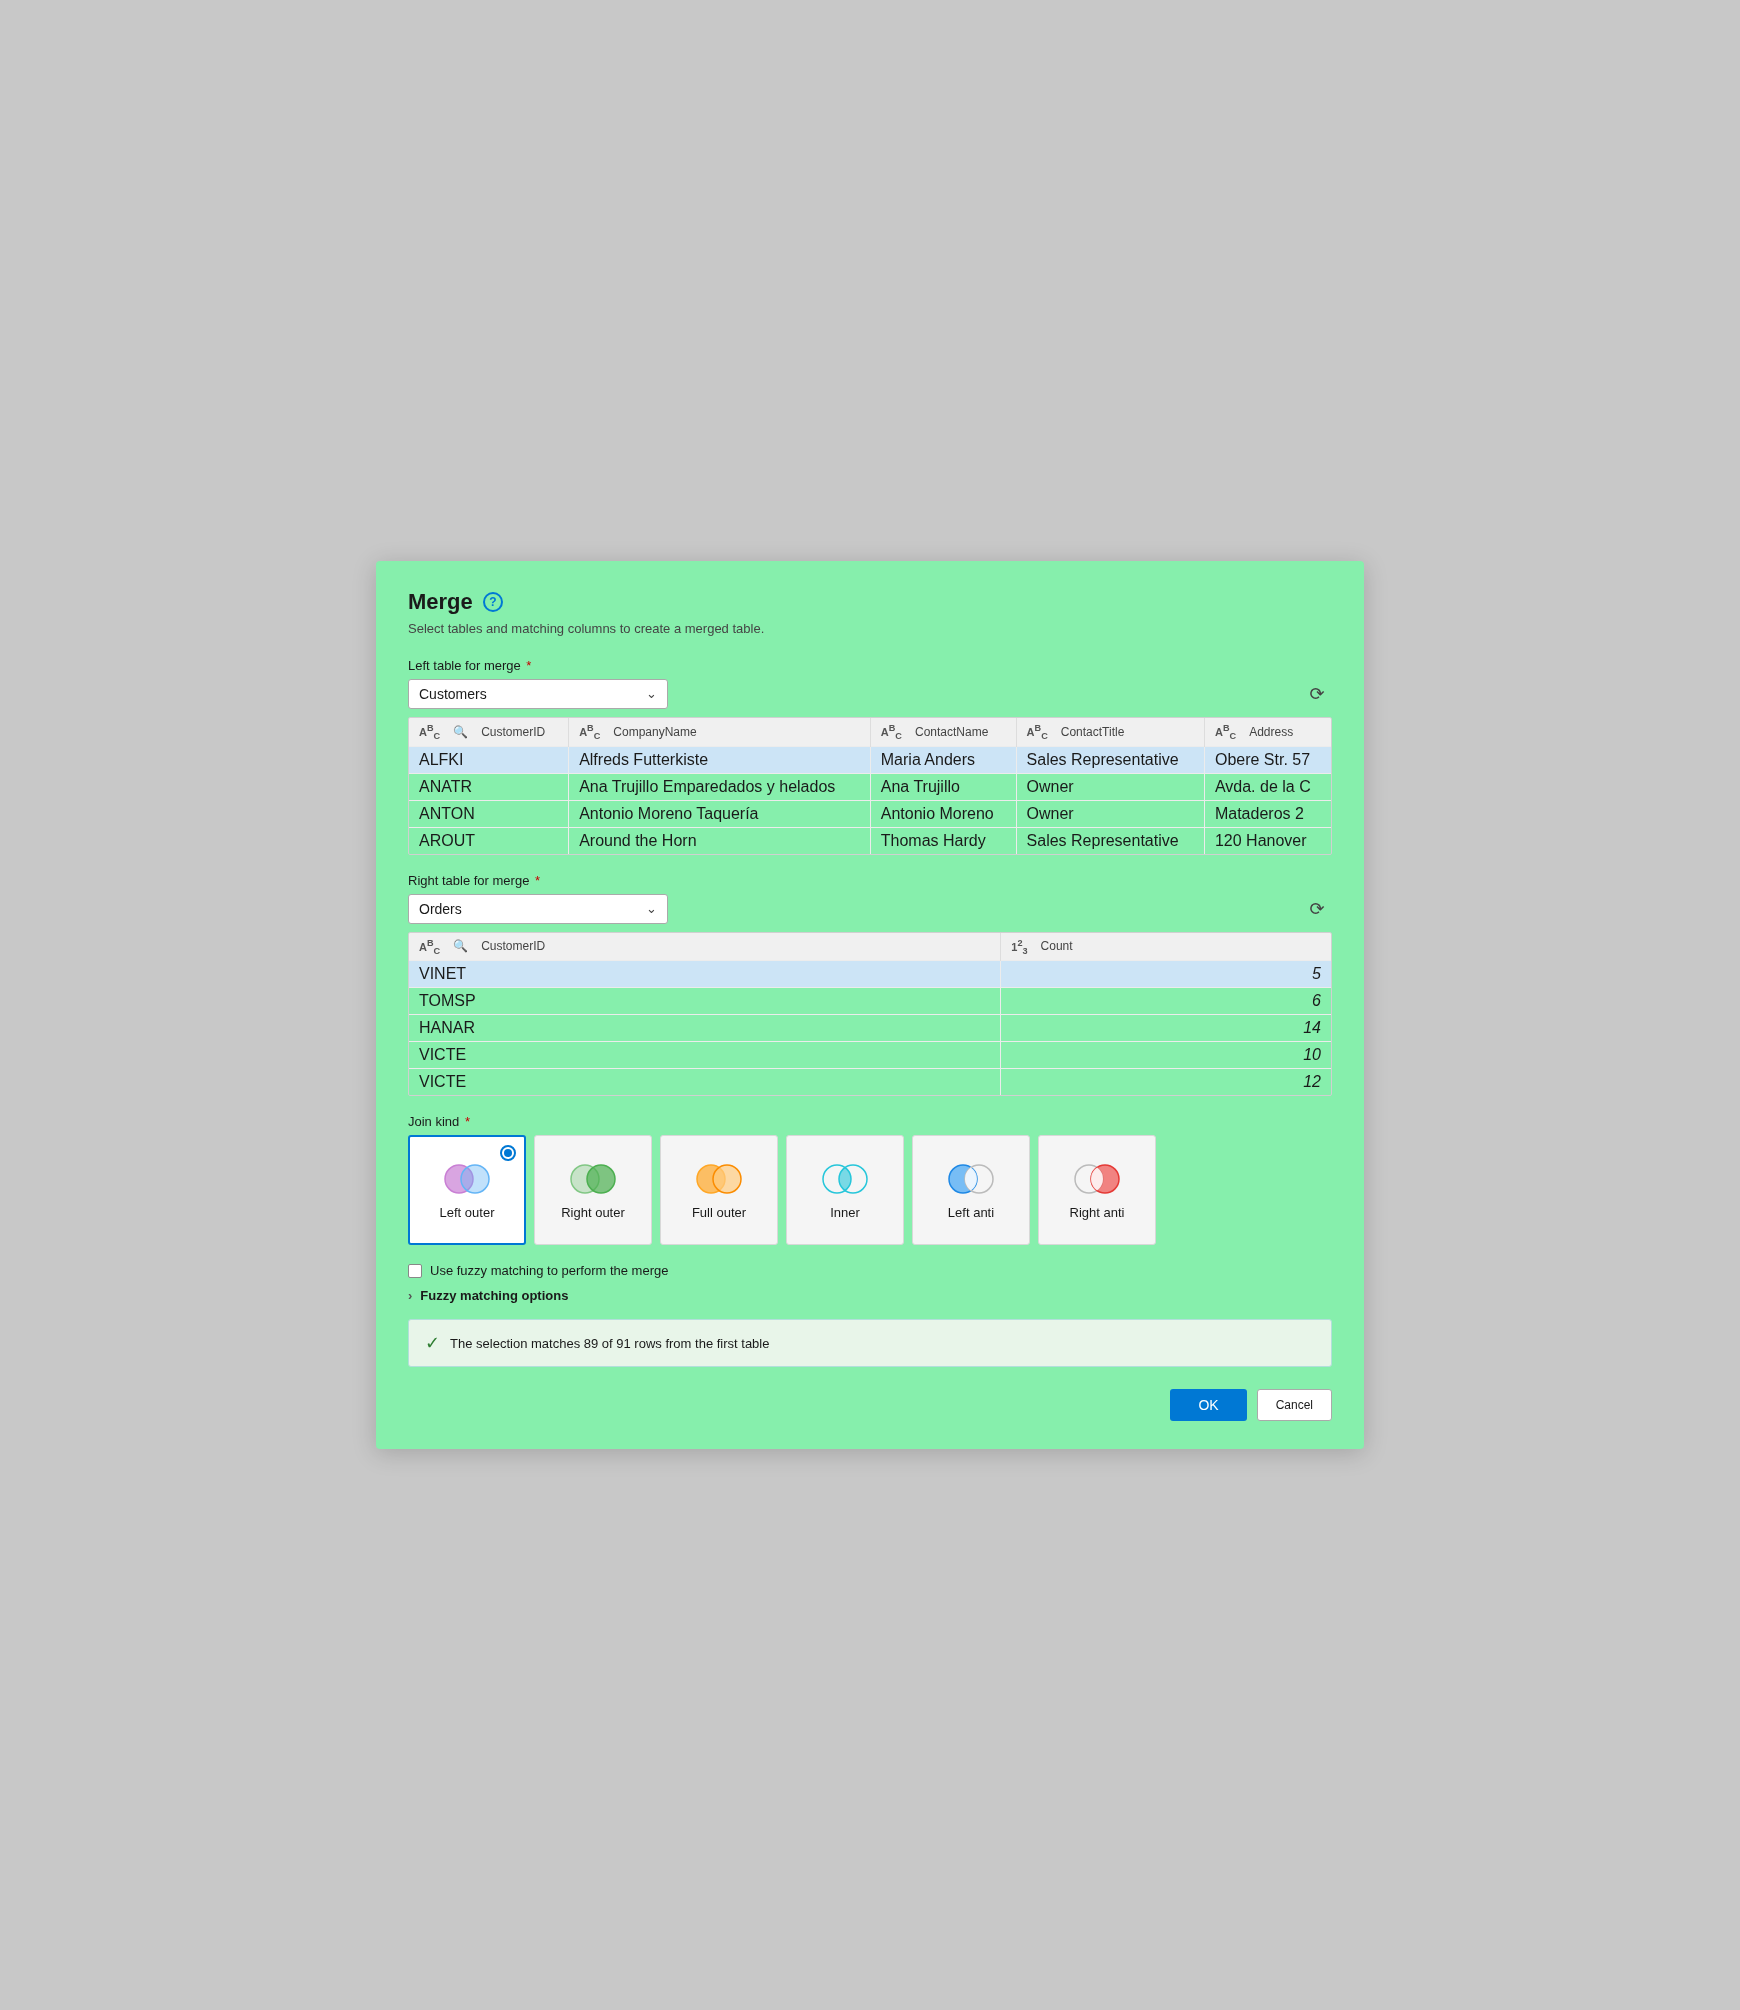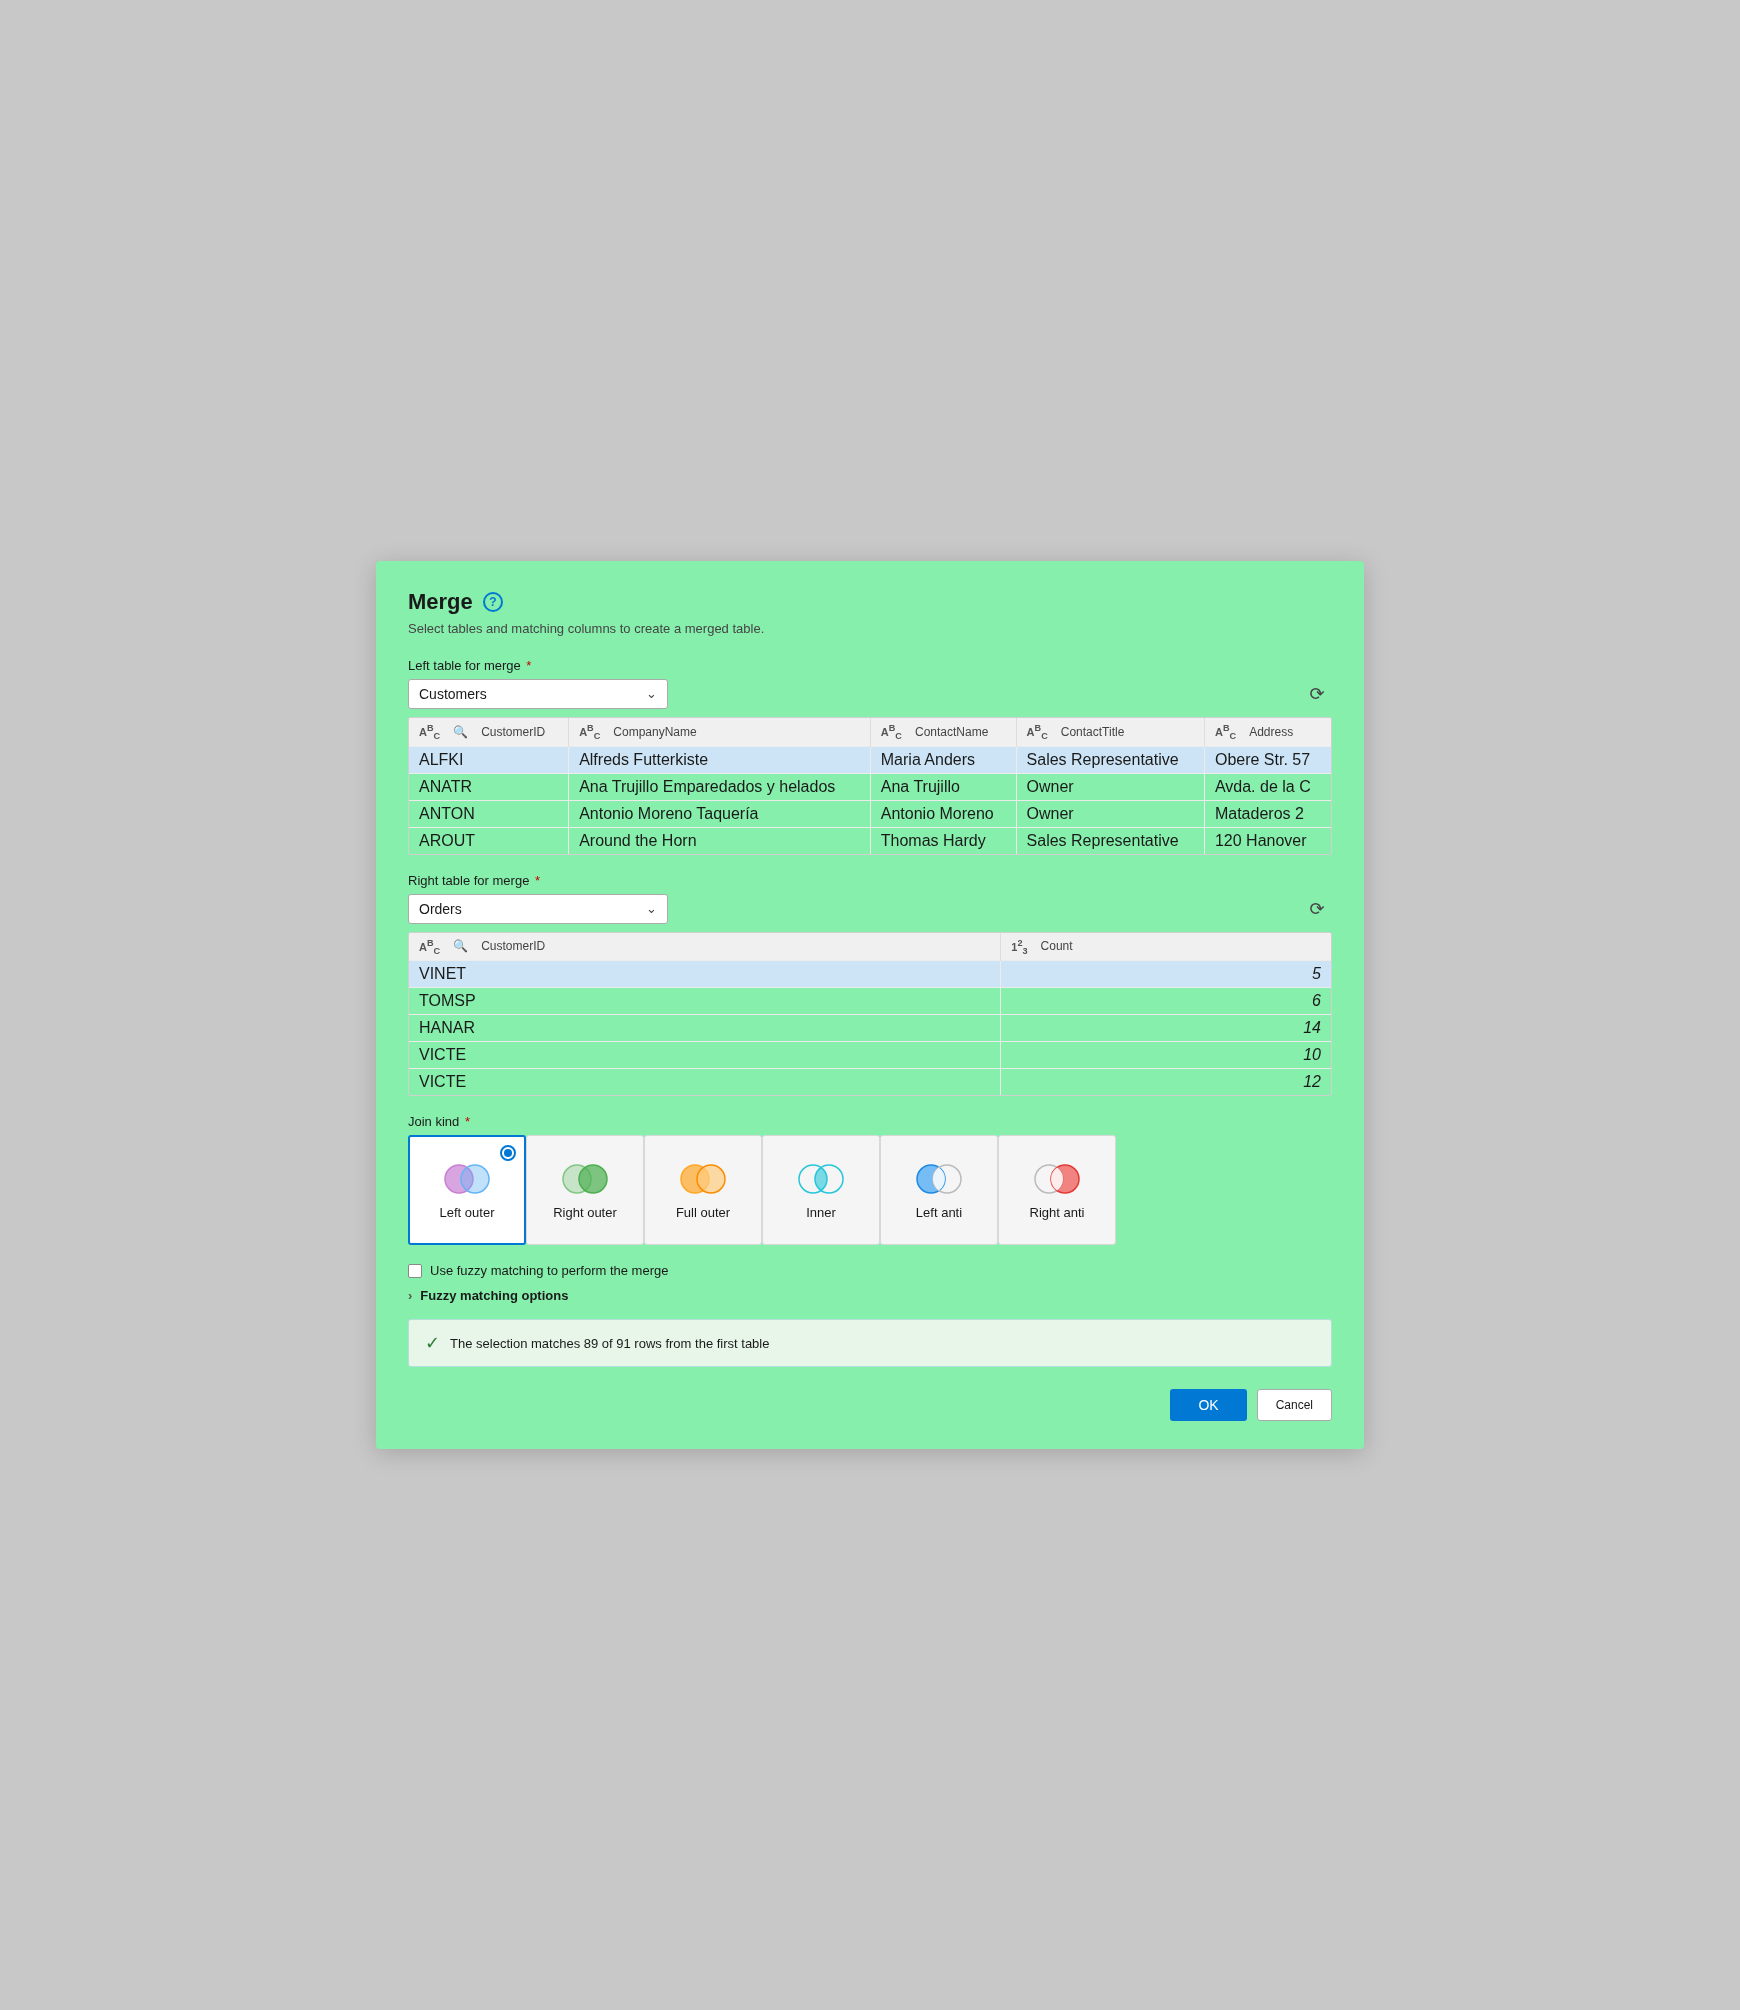--- a/index.html
+++ b/index.html
@@ -142,20 +142,21 @@
       font-size: 12px;
     }
     .num-icon {
       font-size: 11px;
       color: #555;
       font-weight: 600;
     }
     
     .join-kind-grid {
       display: flex;
+      gap: 8px;
       flex-wrap: wrap;
       margin-bottom: 18px;
     }
     .join-card {
       border: 1px solid #d8d8d8;
       border-radius: 3px;
       background: #f5f5f5;
       width: 118px;
       min-height: 110px;
       display: flex;

